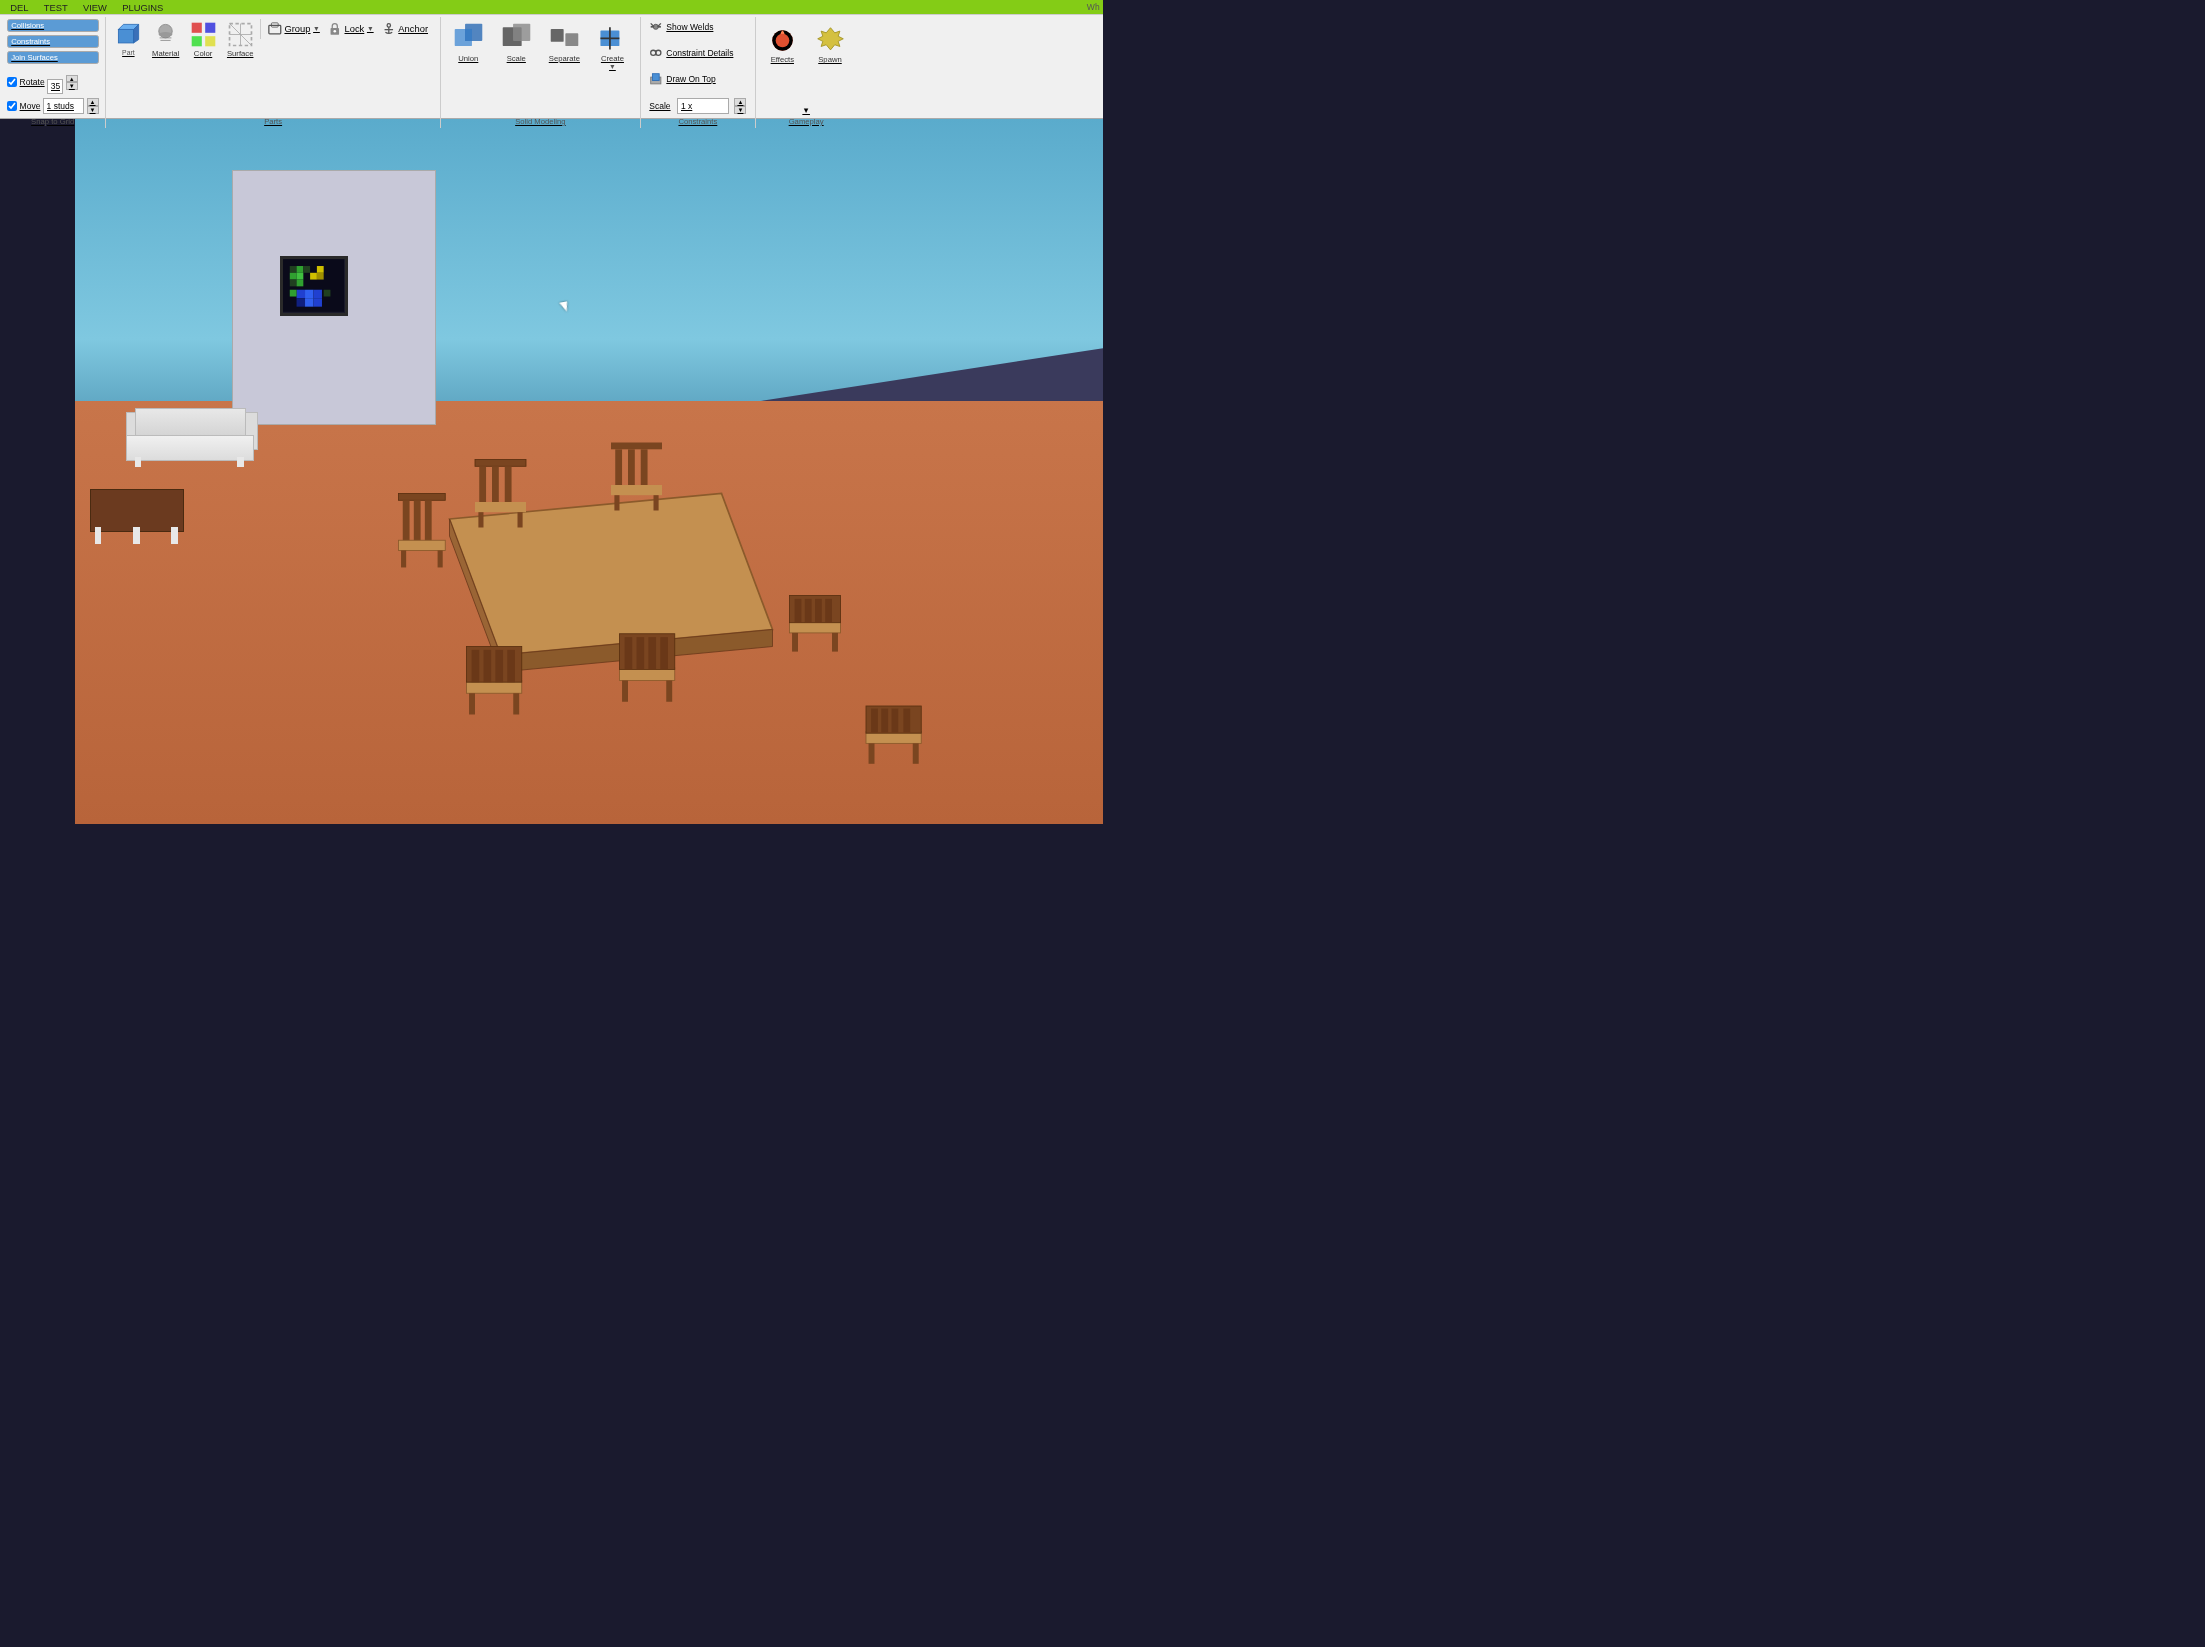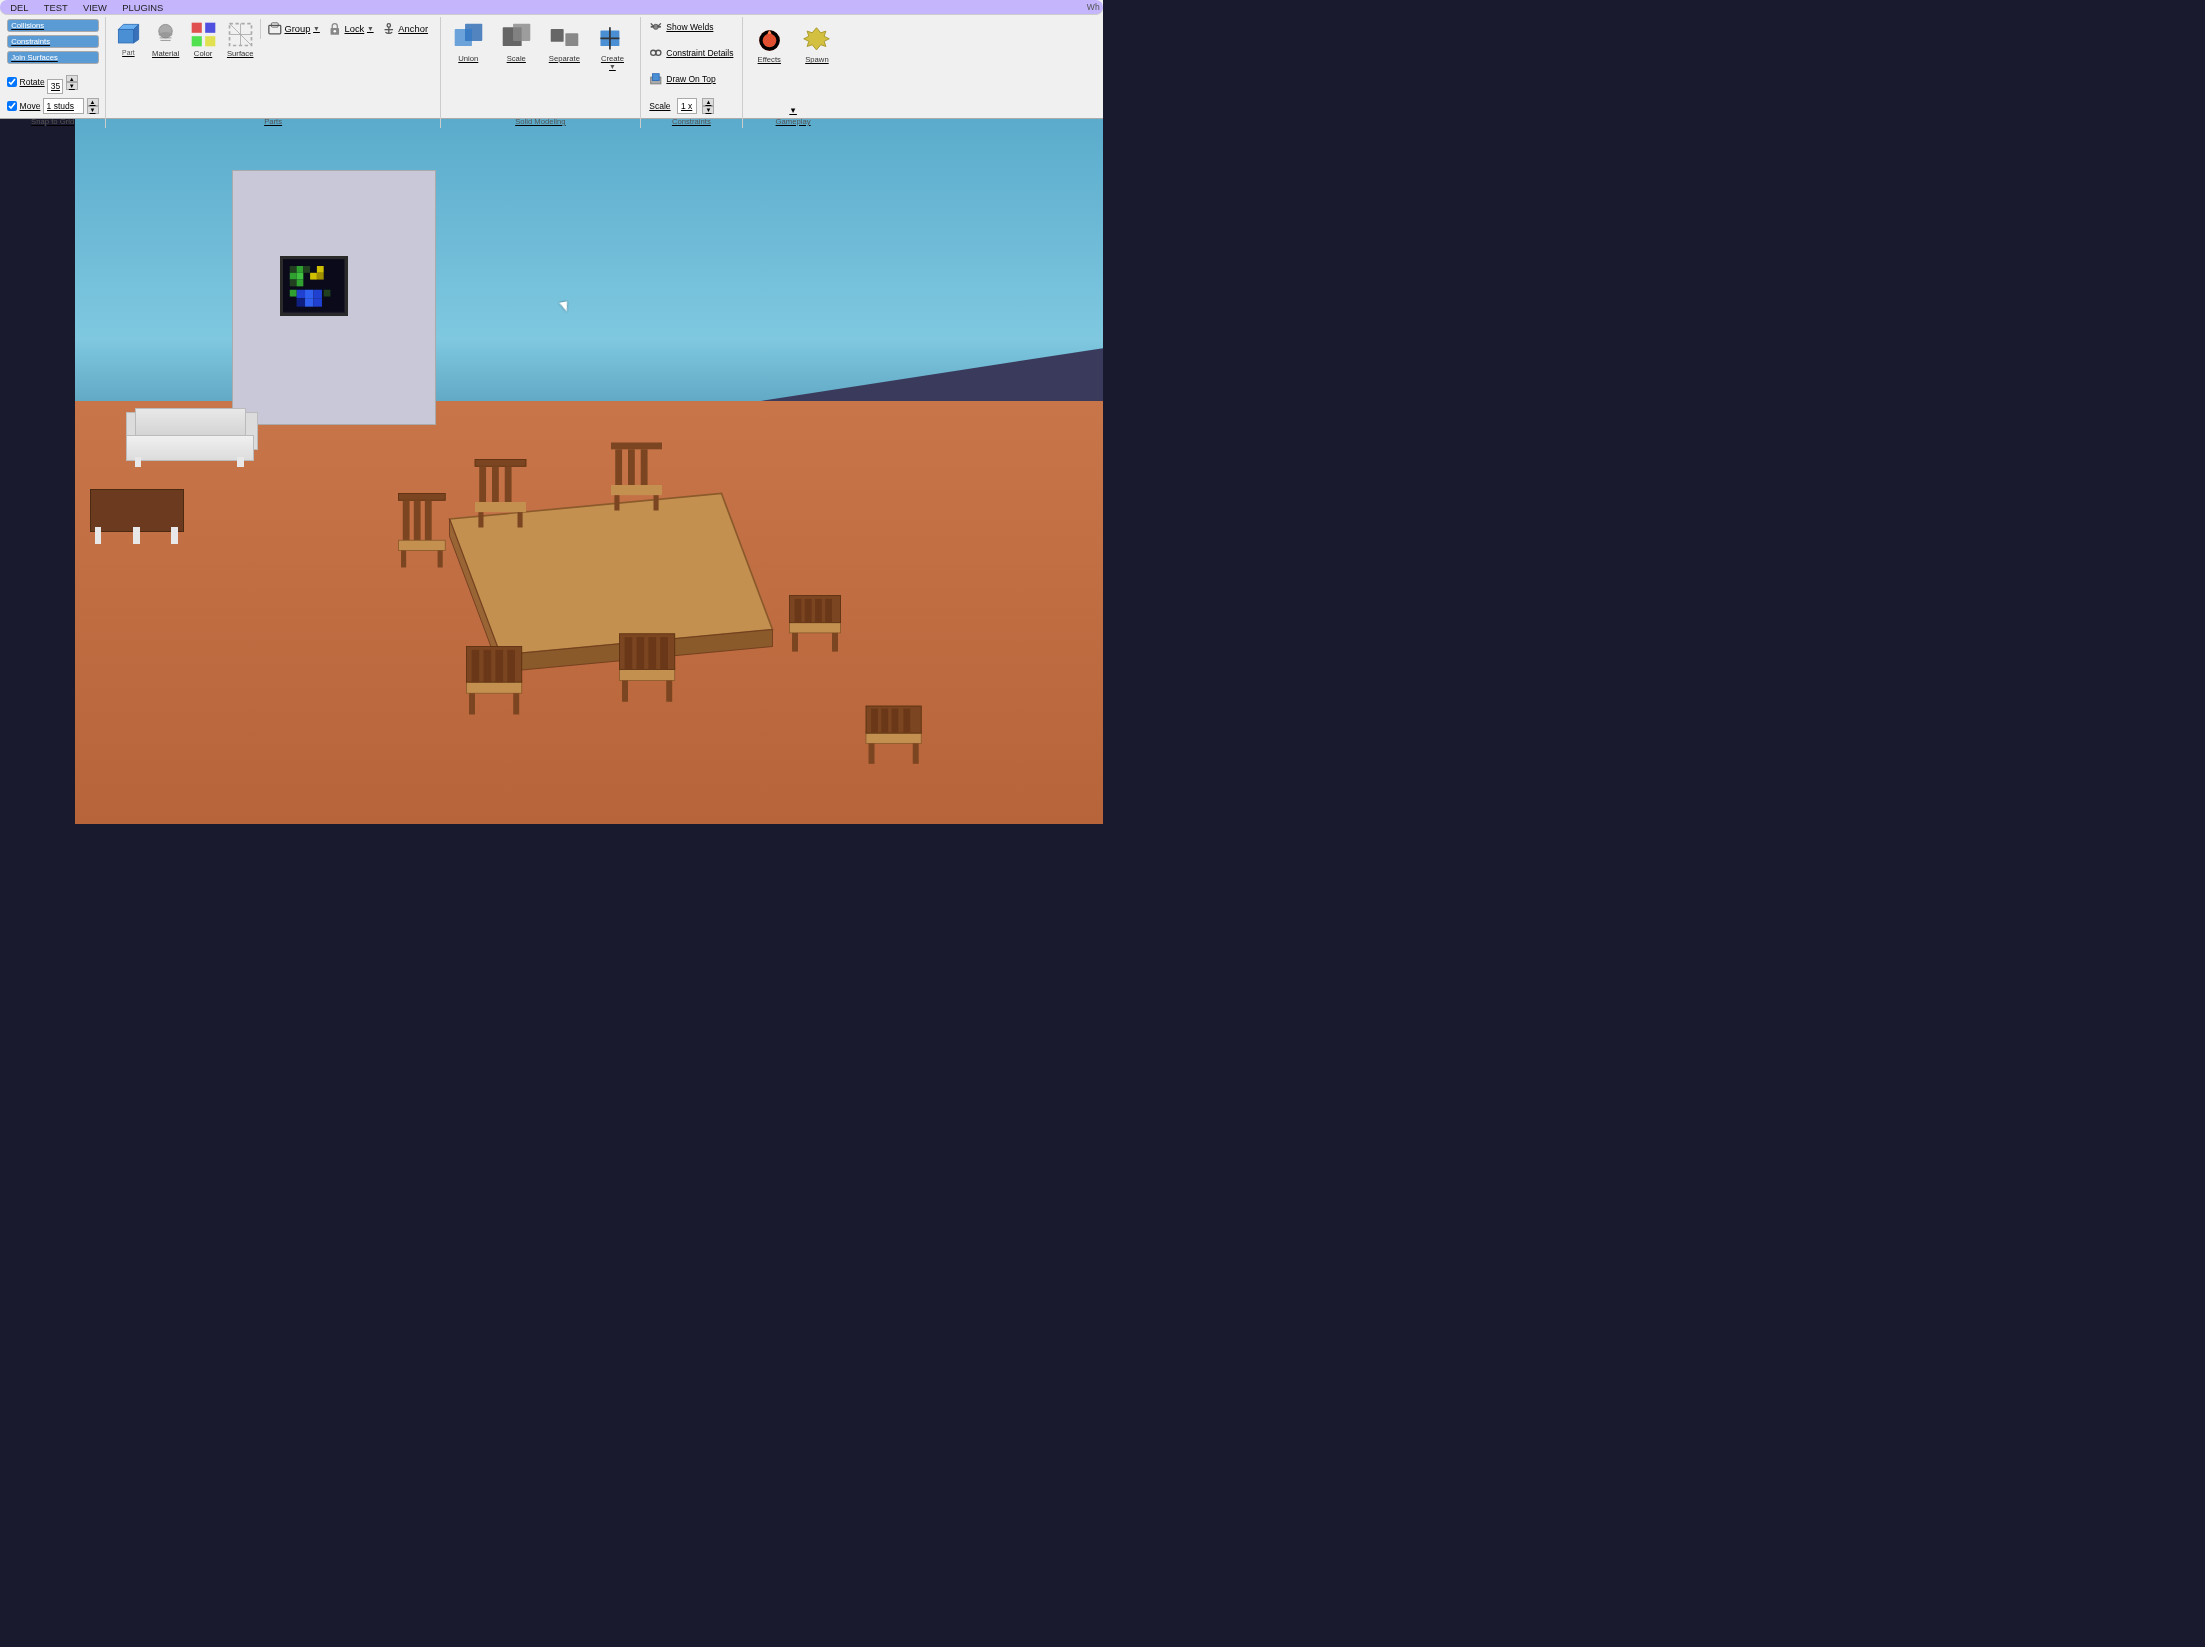--- a/index.html
+++ b/index.html
@@ -20,27 +20,26 @@
       background: #f0f0f0;
       border-bottom: 0.9px solid #aaa;
       display: flex;
       flex-direction: column;
       position: relative;
       z-index: 10;
     }
 
     #menu-bar {
       height: 18.7px;
-      background: #c4b5fd;
+      background: #84cc16;
       display: flex;
       align-items: center;
       padding: 0 3.4px;
       border-bottom: 0.9px solid #ccc;
       gap: 1.7px;
-      border-radius: 7px;
     }
 
     .menu-item {
       padding: 1.7px 6.8px;
       font-size: 9.4px;
       color: #222;
       cursor: pointer;
     }
 
     #ribbon {
@@ -184,21 +183,21 @@
     .constraint-item {
       display: flex;
       align-items: center;
       gap: 3.4px;
       padding: 1.7px 3.4px;
       cursor: pointer;
       border-radius: 1.7px;
       font-size: 8.5px;
     }
     .scale-input {
-      width: 20px;
+      width: 52px;
       height: 15.3px;
       font-size: 8.5px;
       border: 0.9px solid #aaa;
       padding: 0.9px 2.6px;
       background: white;
     }
 
     
     .gameplay-section {
       display: flex;

